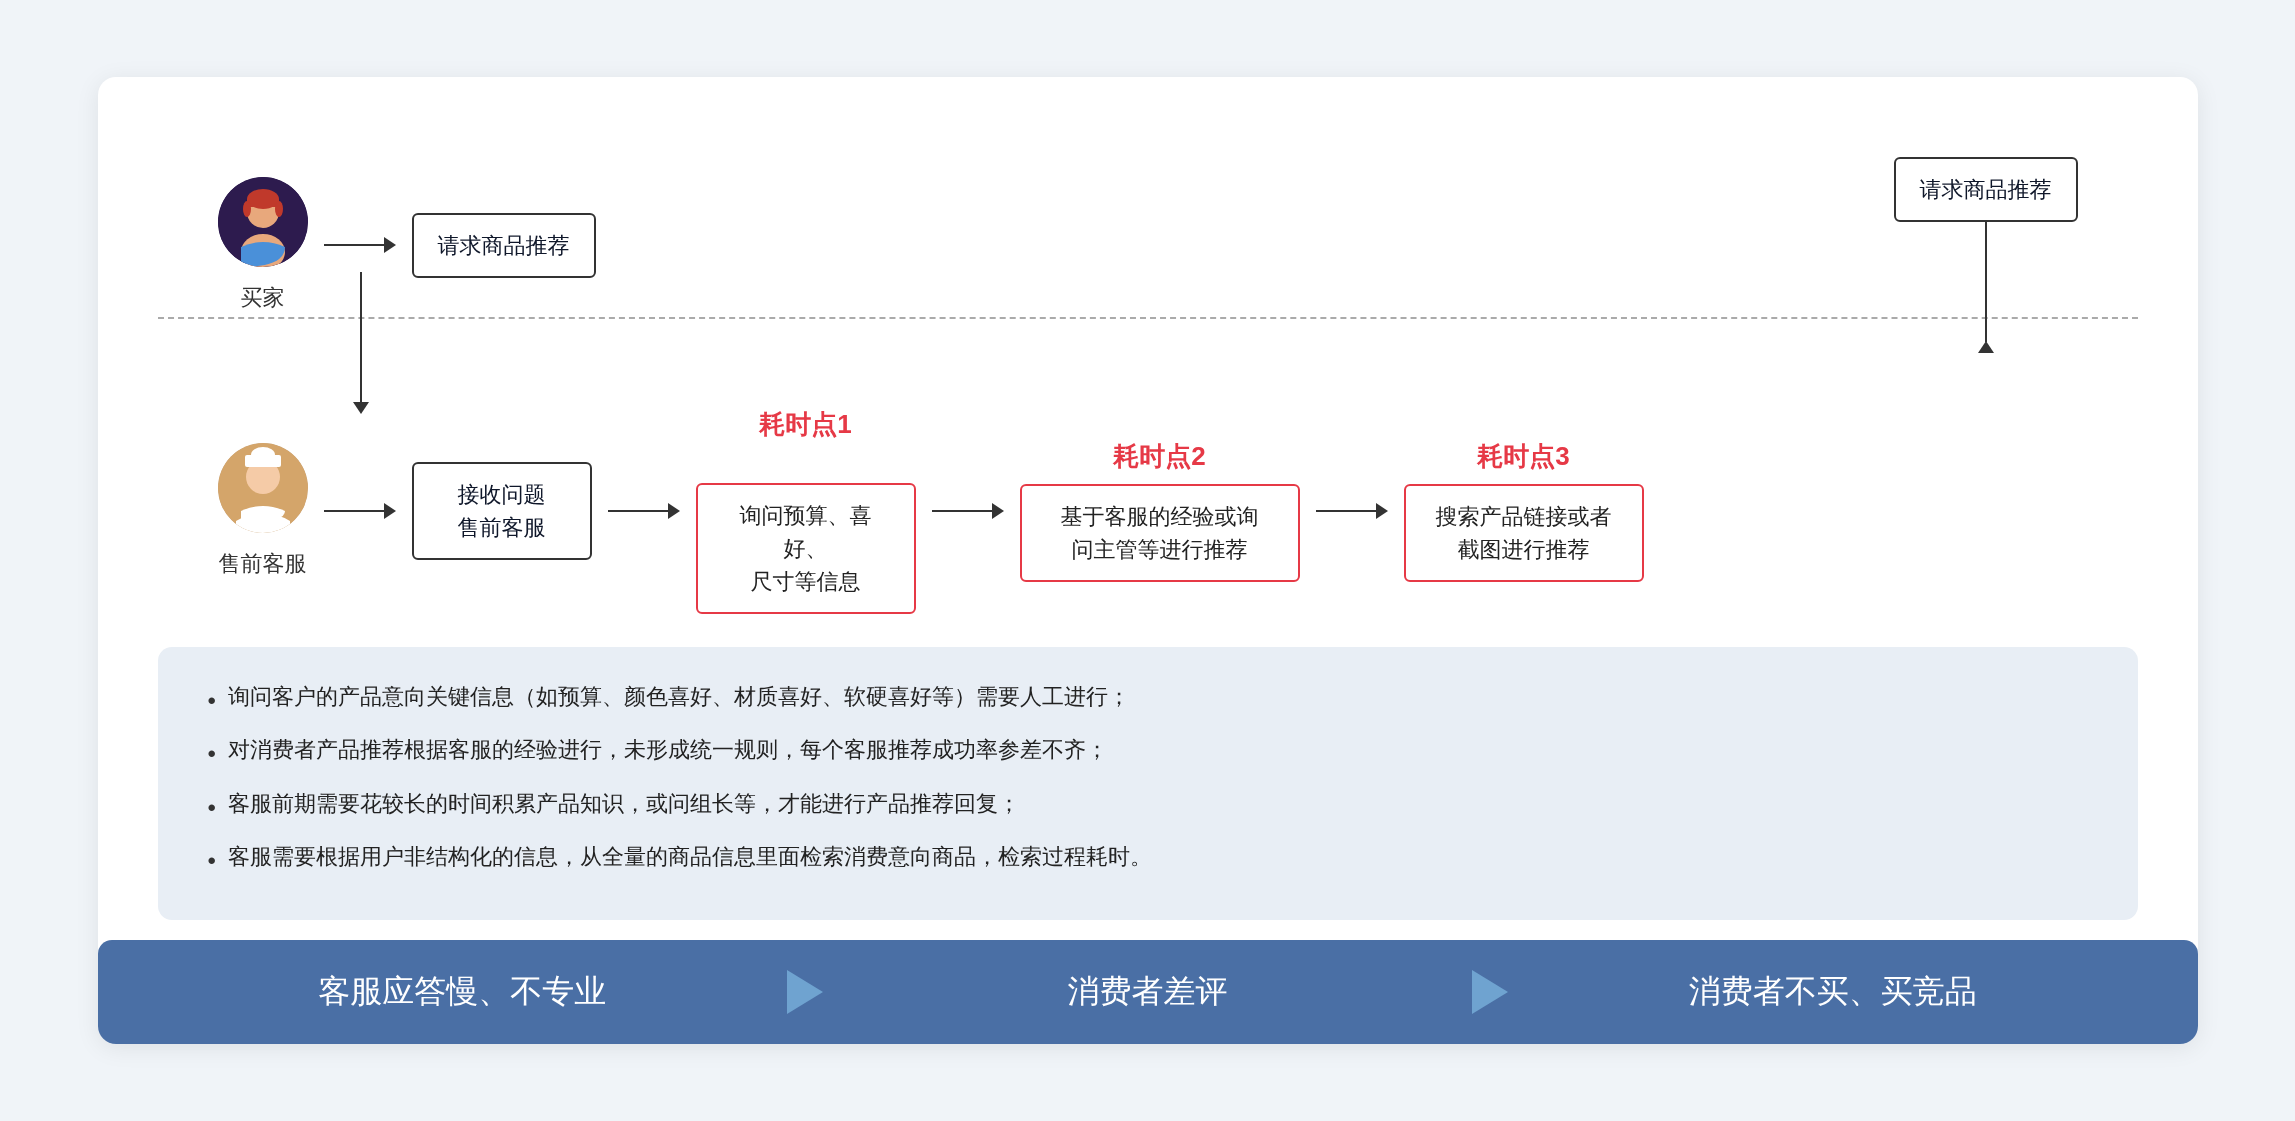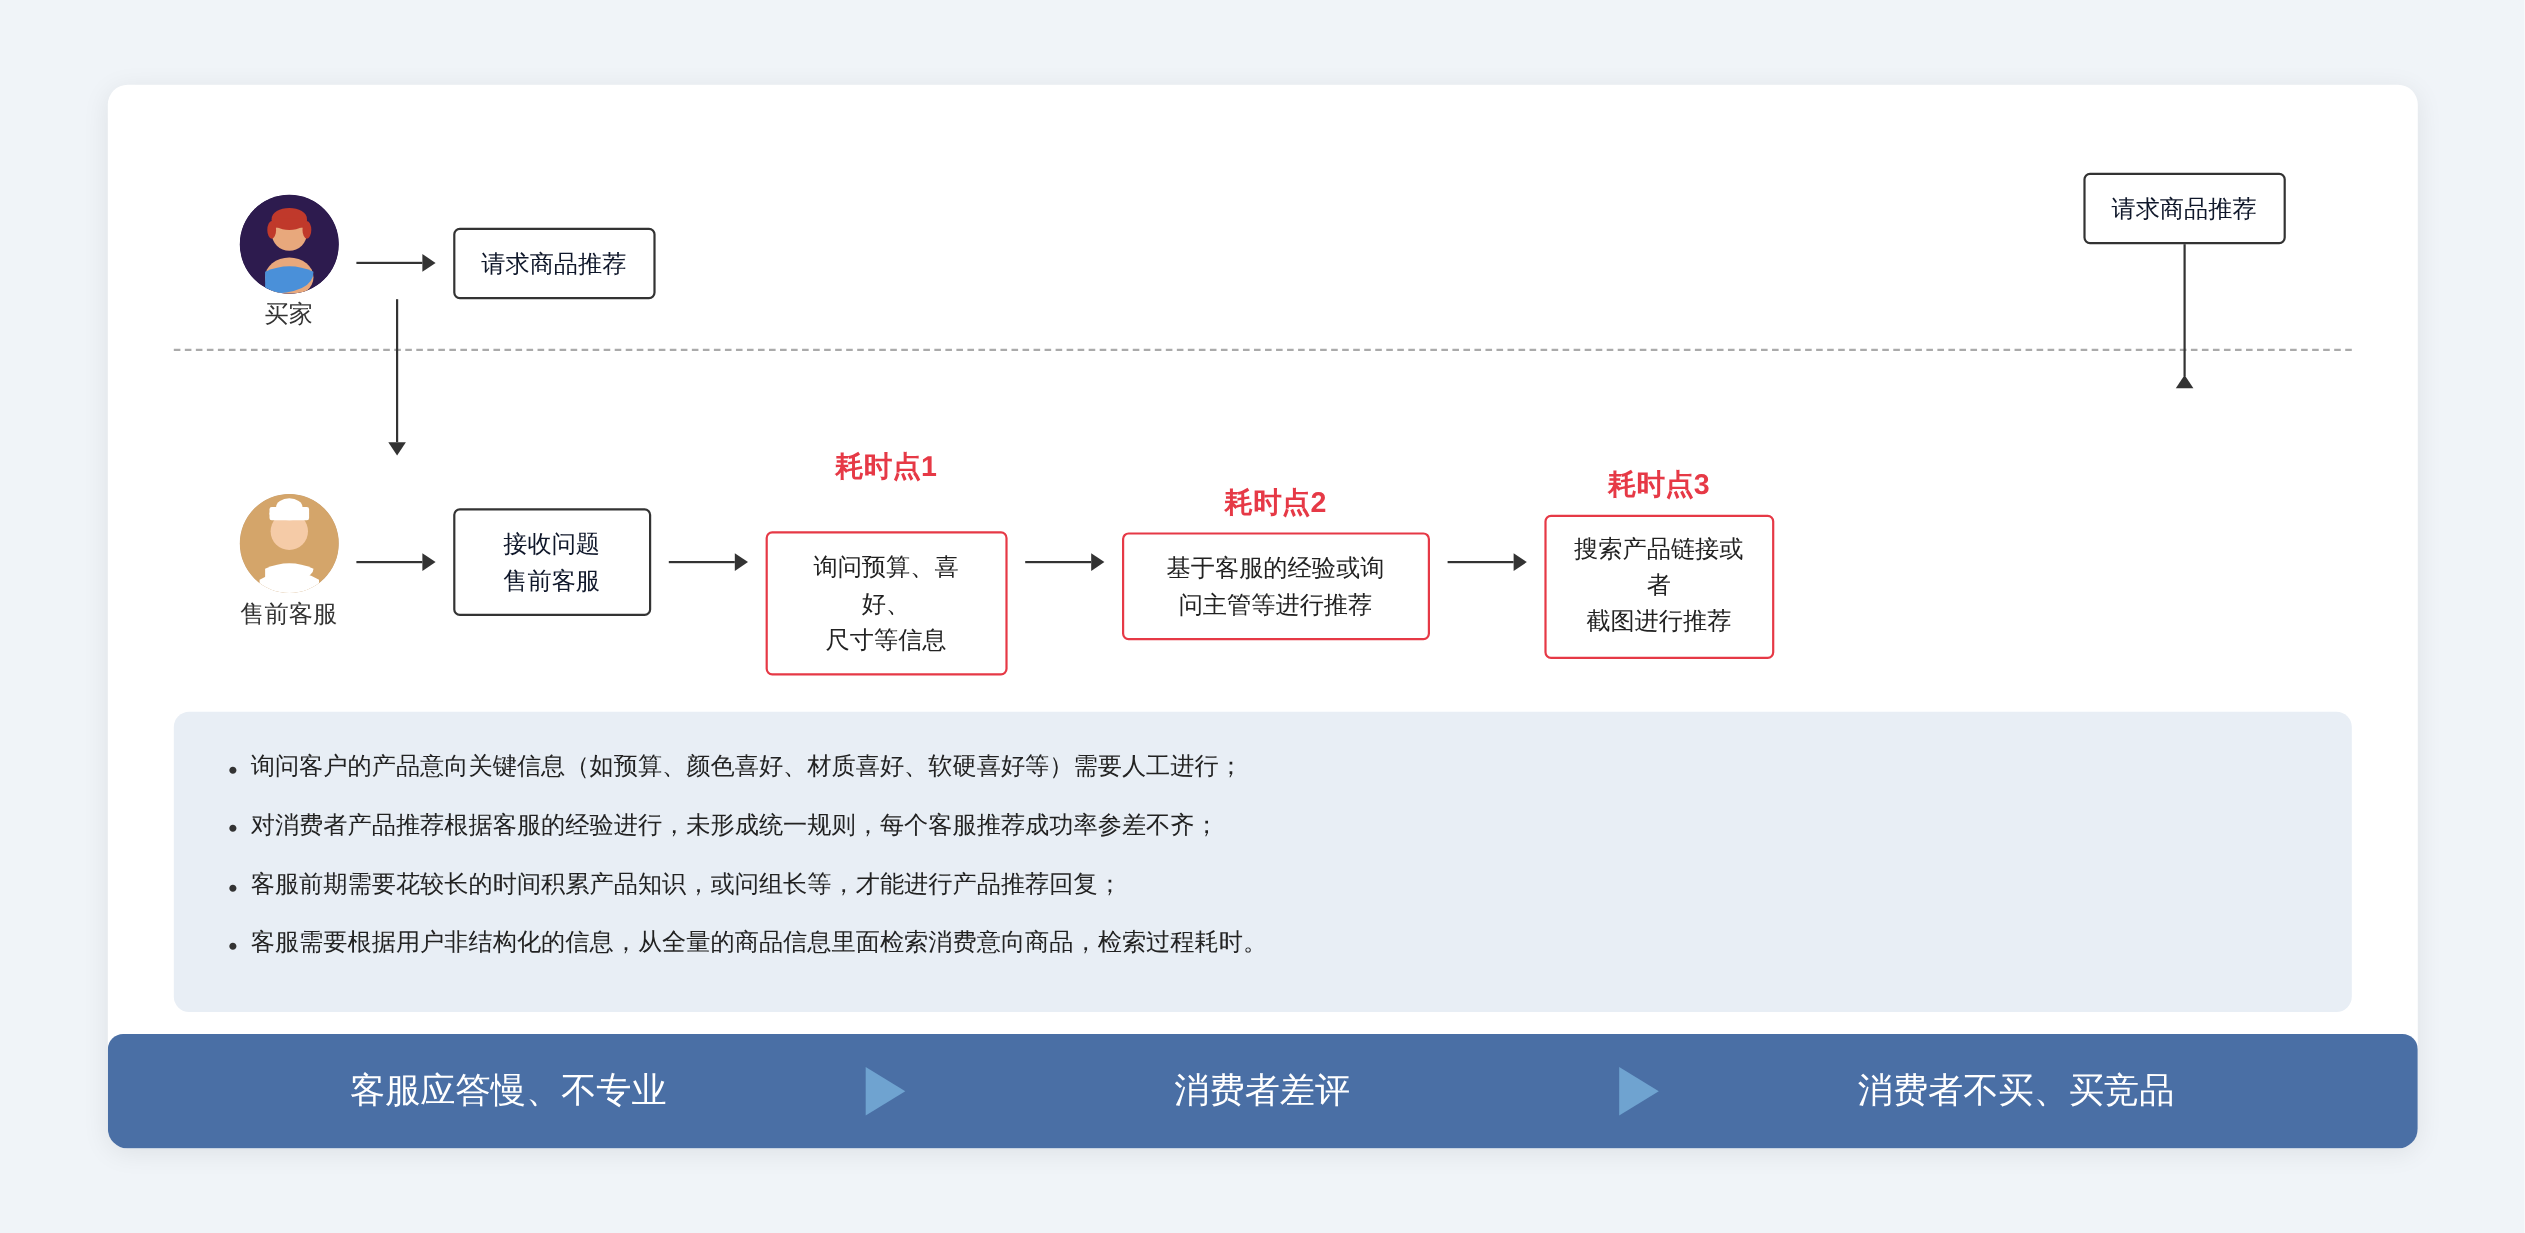--- a/index.html
+++ b/index.html
@@ -56,21 +56,21 @@
       position: absolute;
       top: 290px;
       left: 60px;
       gap: 0;
     }
 
     .avatar-container {
       display: flex;
       flex-direction: column;
       align-items: center;
-      gap: 4px;
+      gap: 16px;
     }
 
     .avatar {
       width: 90px;
       height: 90px;
       border-radius: 50%;
       overflow: hidden;
       display: flex;
       align-items: center;
       justify-content: center;
@@ -322,21 +322,21 @@
         <div class="flow-box-red" style="width:280px;">
           <span>基于客服的经验或询</span><br>
           <span>问主管等进行推荐</span>
         </div>
       </div>
 
       <div class="arrow-right"></div>
 
       <div style="display:flex;flex-direction:column;align-items:center;">
         <div class="time-label">耗时点3</div>
-        <div class="flow-box-red" style="width:209px;font-family:Liberation Mono, monospace;">
+        <div class="flow-box-red" style="width:240px;">
           <span>搜索产品链接或者</span><br>
           <span>截图进行推荐</span>
         </div>
       </div>
     </div>
 
     <div style="position:absolute; top:40px; right:60px; display:flex; flex-direction:column; align-items:center; gap:0;">
       <div class="flow-box">请求商品推荐</div>
 
       <div style="display:flex;flex-direction:column;align-items:center;">

